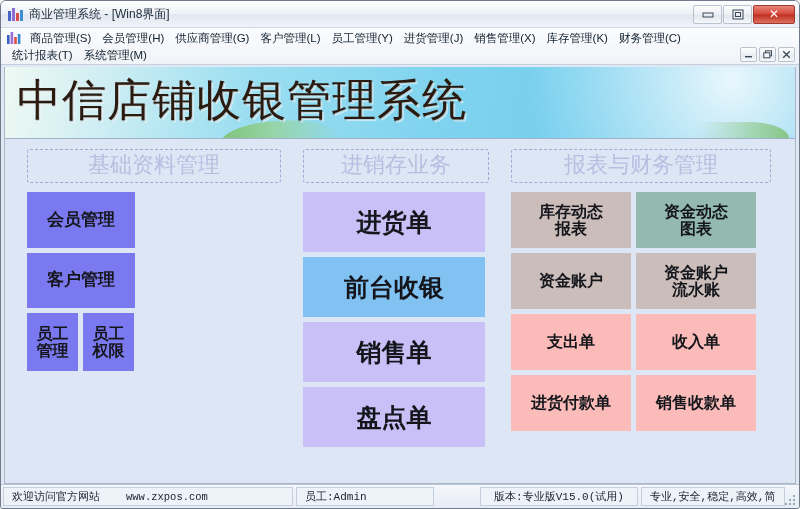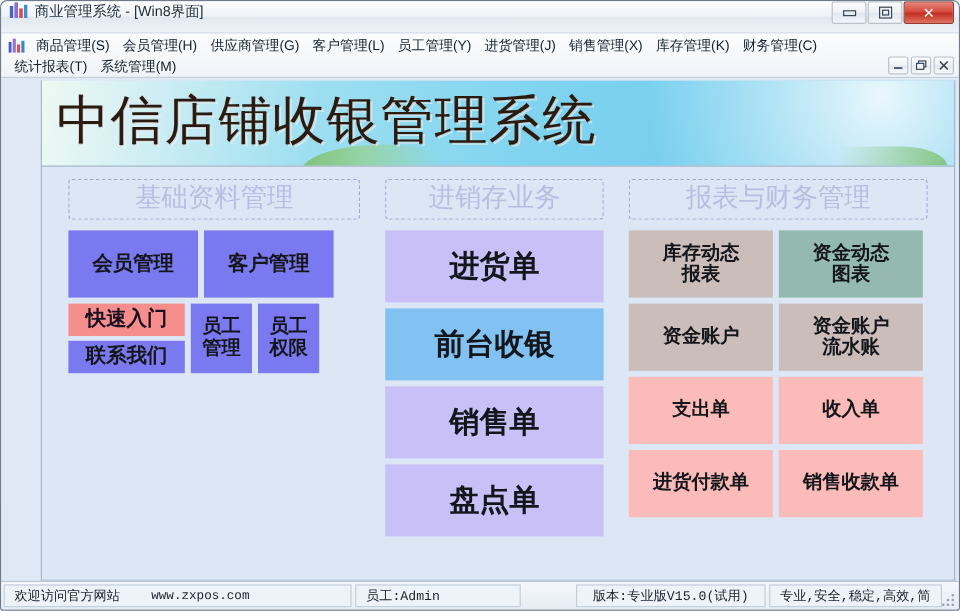--- a/index.html
+++ b/index.html
@@ -14,21 +14,21 @@
     border:1px solid #6f7b8a;
     border-radius:6px 6px 3px 3px;
     background:linear-gradient(180deg,#f2f5f9 0%,#e6ebf2 100%);
     display:flex;flex-direction:column;
     overflow:hidden;
   }
   
   .titlebar{
     height:27px;flex:0 0 27px;
     background:linear-gradient(180deg,#fdfefe 0%,#eef2f7 48%,#e2e8f0 52%,#eff3f8 100%);
-    display:flex;align-items:flex-start;
+    display:flex;align-items:center;
     padding:0 2px 0 7px;
     border-bottom:1px solid #cfd8e3;
     box-sizing:border-box;
   }
   .app-icon{width:15px;height:14px;margin-right:6px;flex:0 0 auto;display:block;}
   .title-text{
     font-size:12px;color:#1d2b3a;white-space:nowrap;
     flex:1 1 auto;overflow:hidden;
   }
   .wincontrols{display:flex;align-items:center;gap:1px;padding-right:2px;}
@@ -77,21 +77,20 @@
     flex:1 1 auto;position:relative;overflow:hidden;
     background:#dfe8f4;
     padding:2px 3px 0 3px;box-sizing:border-box;
     display:flex;flex-direction:column;
   }
   .child-window{
     flex:1 1 auto;display:flex;flex-direction:column;
     border:1px solid #a9b7c7;border-top:none;
     background:#dbe5f3;
     overflow:hidden;
-    margin-left:30px;
   }
   
   .banner{
     flex:0 0 71px;height:71px;position:relative;overflow:hidden;
     background:
       radial-gradient(circle at 92% 18%, rgba(255,255,255,.85) 0%, rgba(255,255,255,0) 28%),
       linear-gradient(100deg,#eef9f3 0%,#d6f0f3 10%,#9ddff1 30%,#7fd3ef 55%,#72cdee 78%,#6ac8ec 100%);
     border-bottom:1px solid #9fb2c6;
   }
   .leaf{
@@ -148,21 +147,21 @@
     color:#14161c;
     cursor:default;
     line-height:1.08;
   }
   
   .basic-grid{display:flex;gap:5px;}
   .goods-tile{
     width:97px;height:177px;
     background:#7b79ef;font-size:19px;font-weight:bold;
   }
-  .basic-right{display:flex;flex-direction:row;gap:5px;}
+  .basic-right{display:flex;flex-direction:column;gap:5px;}
   .basic-right .tile{width:108px;height:55.7px;background:#7b79ef;font-size:17px;font-weight:bold;}
   .basic-bottom{display:flex;gap:5px;margin-top:5px;}
   .bb-left{display:flex;flex-direction:column;gap:4px;}
   .tile-quickstart{width:97px;height:27px;background:#f78e8e;font-size:17px;font-weight:bold;color:#1a1020;}
   .tile-contact{width:97px;height:27px;background:#7b79ef;font-size:17px;font-weight:bold;}
   .tile-staff{width:51px;height:58px;background:#7b79ef;font-size:16px;font-weight:bold;}
   
   .col-inv{width:186px;}
   .inv-list{display:flex;flex-direction:column;gap:5px;}
   .inv-list .tile{
@@ -296,24 +295,20 @@
 
           <div class="col col-basic">
             <div class="section-head">基础资料管理</div>
             <div class="basic-grid">
               <div class="basic-right">
                 <div class="tile">会员管理</div>
                 <div class="tile">客户管理</div>
               </div>
             </div>
             <div class="basic-bottom">
-              <div class="bb-left">
-                <div class="tile tile-quickstart">快速入门</div>
-                <div class="tile tile-contact">联系我们</div>
-              </div>
               <div class="tile tile-staff">
                 <span>
                   <span>员工</span><br>
                   <span>管理</span>
                 </span>
               </div>
               <div class="tile tile-staff">
                 <span>
                   <span>员工</span><br>
                   <span>权限</span>

